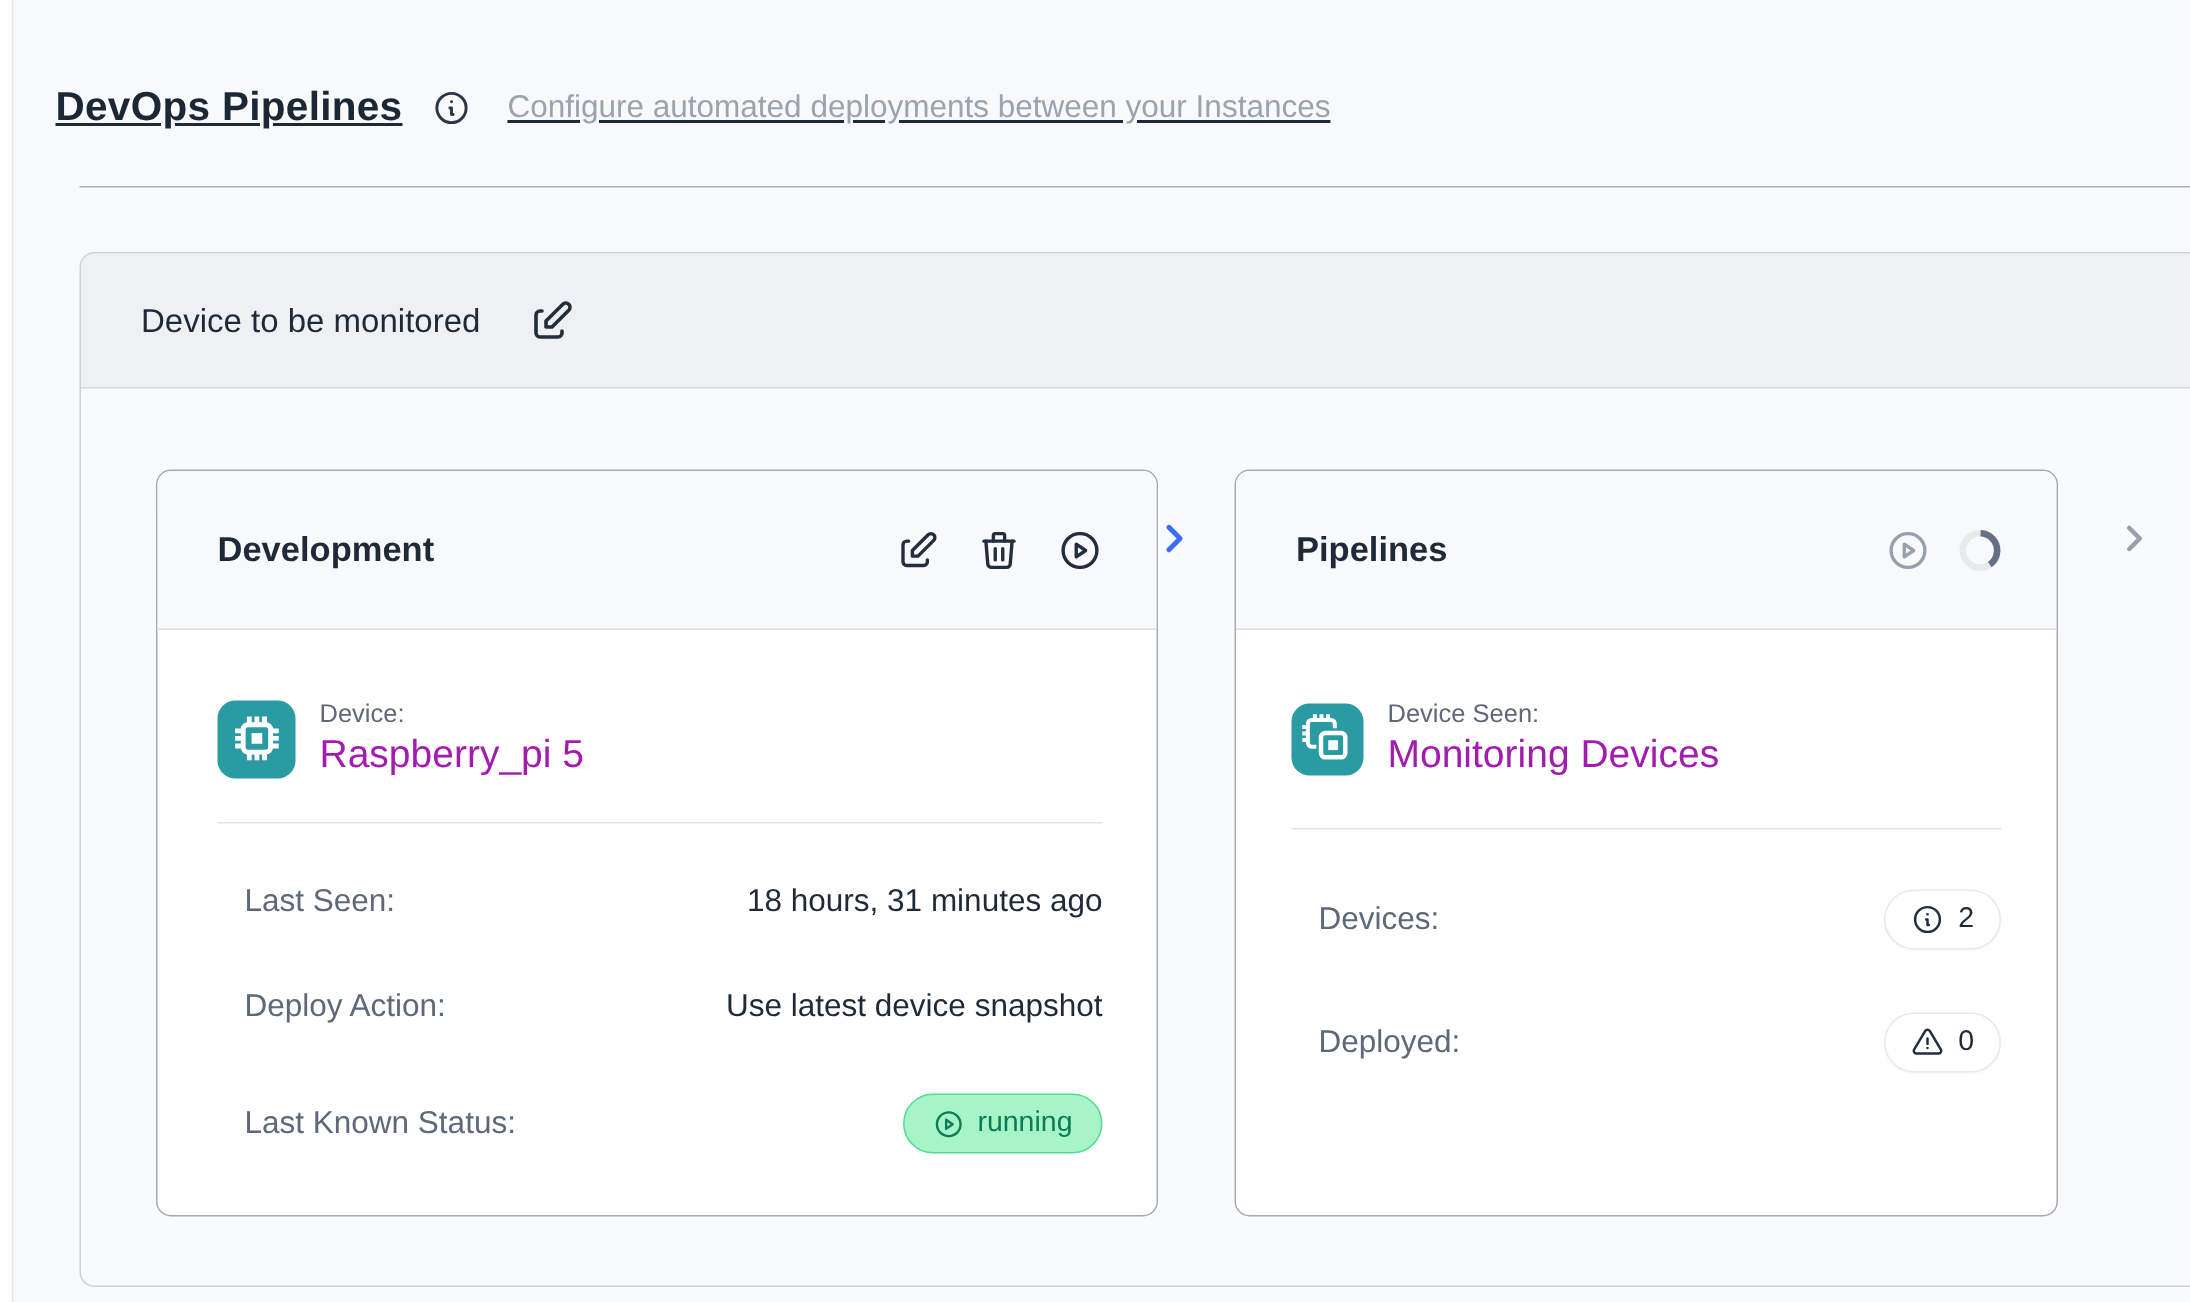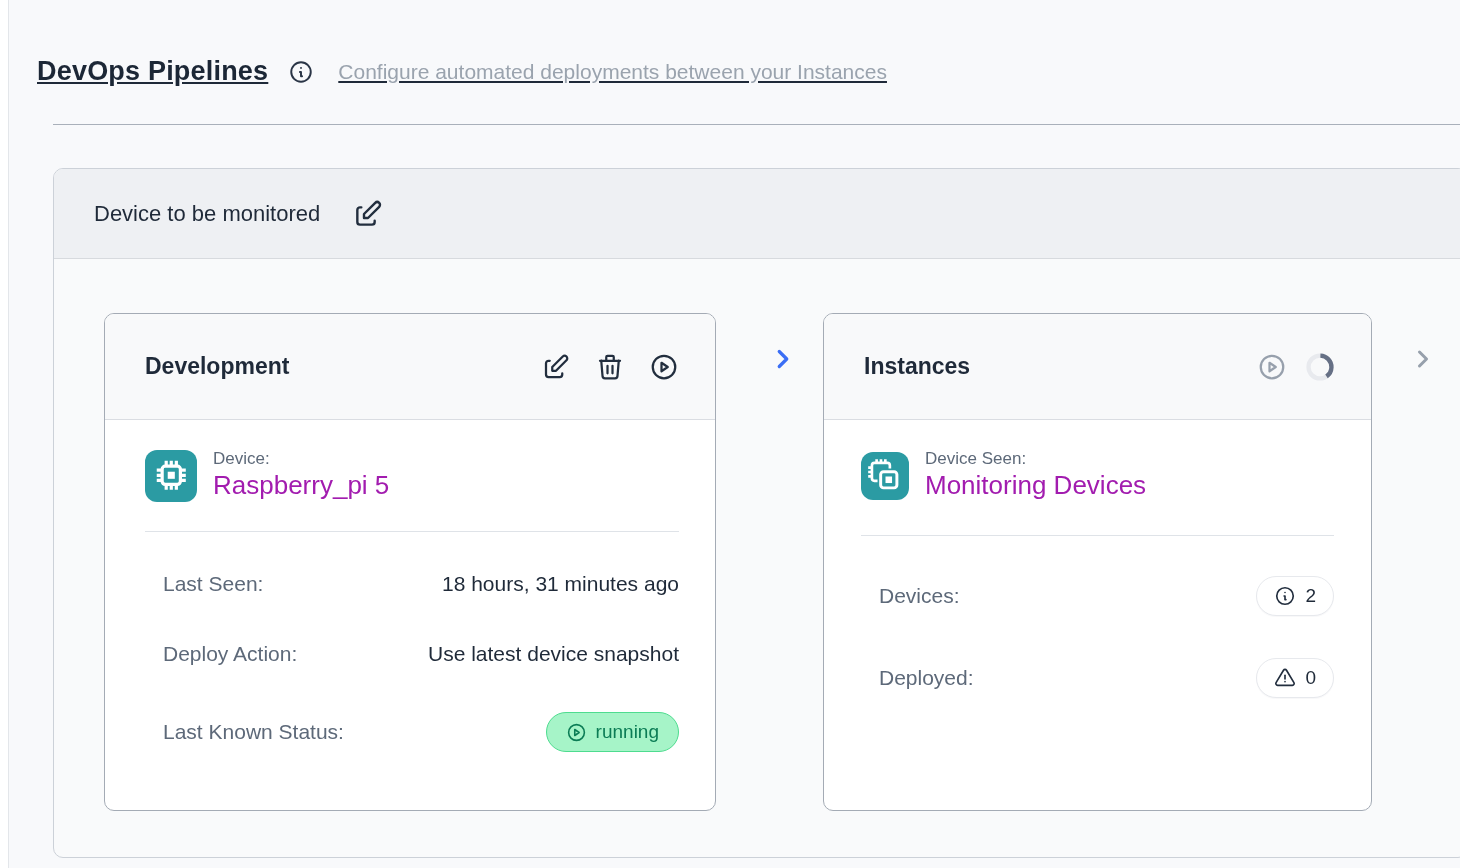--- a/index.html
+++ b/index.html
@@ -48,37 +48,37 @@
   .panel-body { position:relative; height:599px; }
   
   .card {
     position:absolute; top:54px; height:498px;
     background:#ffffff;
     border:1px solid #a4abb5;
     border-radius:10px;
     overflow:hidden;
     display:flex; flex-direction:column;
   }
-  .card-dev  { left:50px;  width:612px; }
+  .card-dev  { left:50px;  width:668px; }
   .card-prod { left:769px; width:549px; }
   .card-header {
     height:106px; flex:0 0 106px;
     background:#f8f9fa;
     border-bottom:1px solid #dadde2;
     display:flex; align-items:center; justify-content:space-between;
     padding:0 36px 0 40px;
   }
   .card-title { font-size:23px; font-weight:600; color:#1f2a39; }
   .card-actions { display:flex; align-items:center; gap:24px; }
   .card-actions svg { width:30px; height:30px; stroke:#222e3e; }
   .card-actions .disabled svg { stroke:#97a0ac; }
   .card-body { padding:0 36px 0 40px; }
   .card-prod .card-body { padding:0 37px; }
   
-  .device-block { display:flex; align-items:center; gap:16px; margin-top:28px; }
+  .device-block { display:flex; align-items:center; gap:16px; margin-top:45px; }
   .device-tile {
     width:52px; height:52px; border-radius:12px;
     background:#2b9ba3; display:flex; align-items:center; justify-content:center;
   }
   .card-prod .device-tile { width:48px; height:48px; }
   .device-tile svg { width:78%; height:78%; }
   .device-label { font-size:17px; color:#5d6979; line-height:1.25; }
   .device-name  { font-size:26px; color:#a21caf; line-height:1.3; }
   .body-divider { border:none; border-top:1px solid #dfe3e8; margin-top:28px; }
   .card-prod .body-divider { margin-top:32px; }
@@ -253,21 +253,21 @@
       </article>
 
       <span class="chev-blue icon">
         <svg viewBox="0 0 24 24">
             <use href="#i-chev"></use>
           </svg>
       </span>
 
       <article class="card card-prod">
         <div class="card-header">
-          <span class="card-title">Instances</span>
+          <span class="card-title">Pipelines</span>
           <span class="card-actions" style="gap:18px;">
             <button class="icon-btn disabled">
               <span class="icon">
                   <svg viewBox="0 0 24 24">
                     <use href="#i-play"></use>
                   </svg>
                 </span>
             </button>
             <span class="icon">
               <svg class="spinner" viewBox="0 0 38 38" fill="none">

